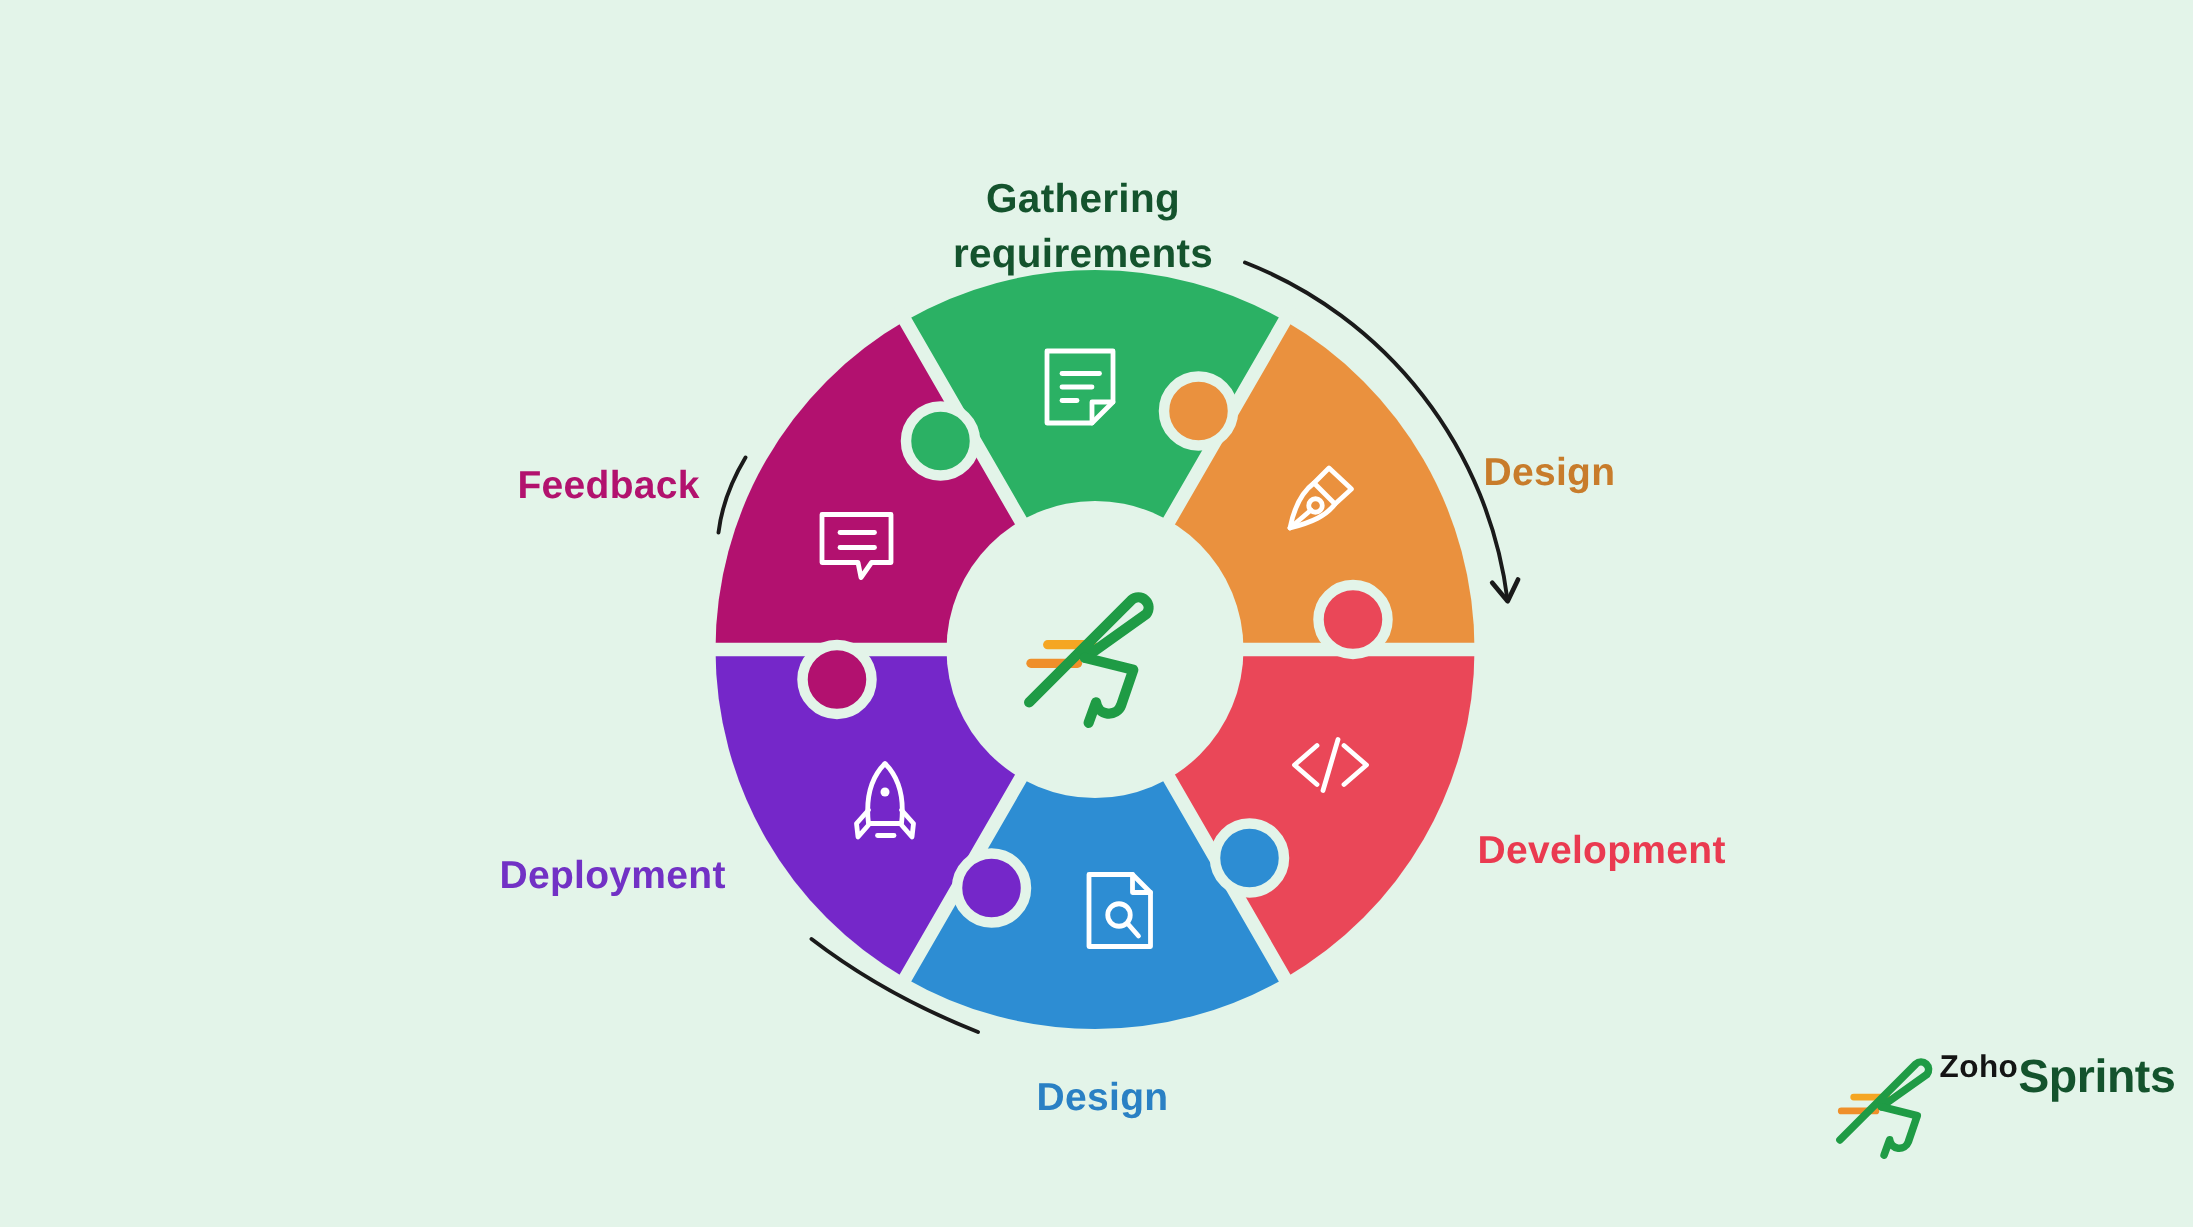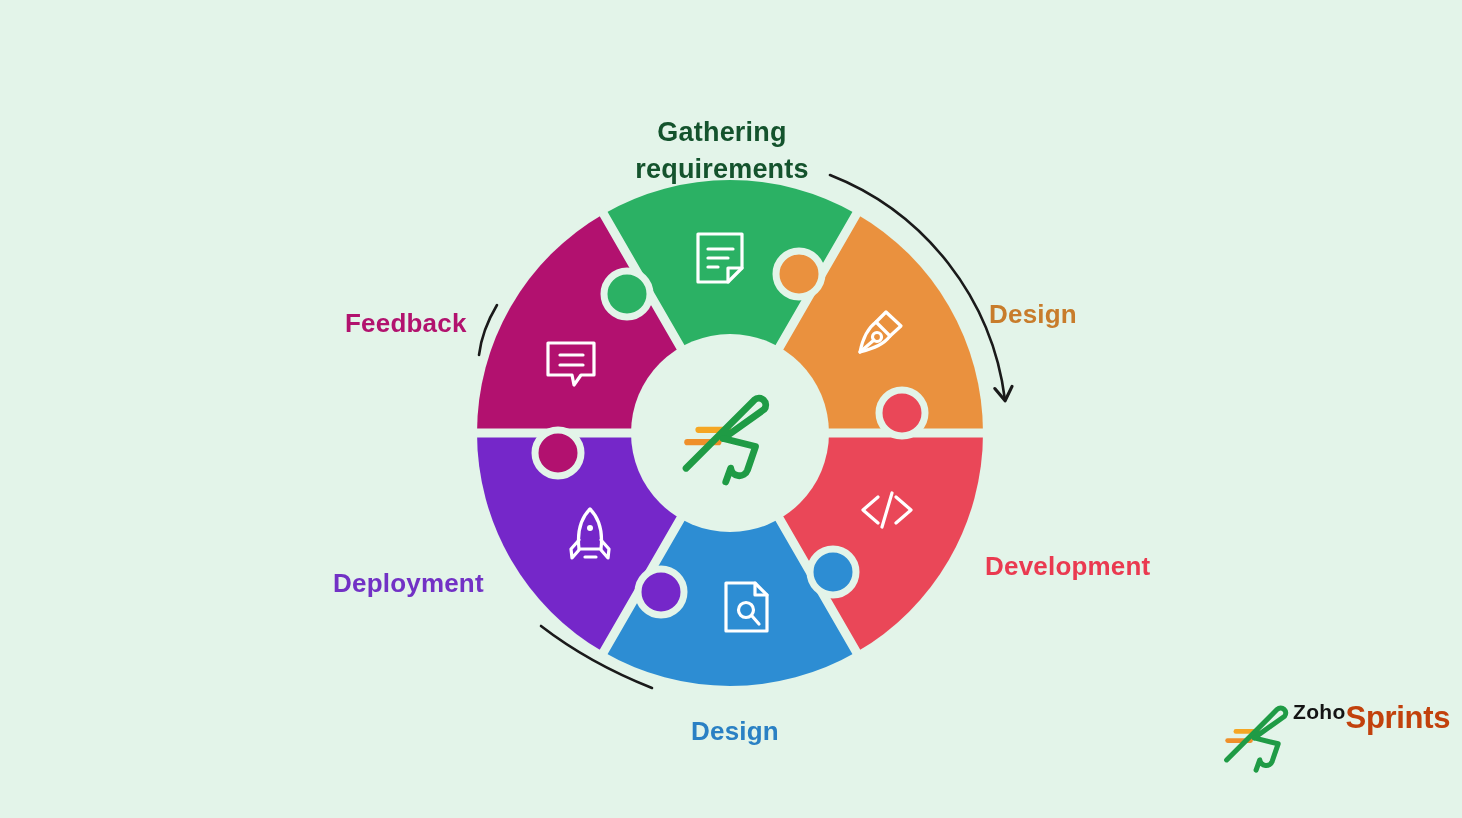--- a/index.html
+++ b/index.html
@@ -147,16 +147,16 @@
   <div class="seg-label" style="left: 985px; top: 551px; color: rgb(234, 58, 80);">Development</div>
 
   <div class="seg-label" style="left: 735px; top: 716px; transform: translateX(-50%); color: rgb(42, 128, 196);">Design</div>
 
   <div class="seg-label" style="left: 333px; top: 568px; color: rgb(114, 49, 197);">Deployment</div>
 
   <div class="seg-label" style="left: 345px; top: 308px; color: rgb(178, 18, 110);">Feedback</div>
 
   <div class="brand">
     <span class="zoho" style="color: rgb(20, 20, 20);">Zoho</span>
-    <span class="sprints" style="color: #c2410c;">Sprints</span>
+    <span class="sprints" style="color: #14532d;">Sprints</span>
   </div>
 
 </div>
 
 </body></html>

